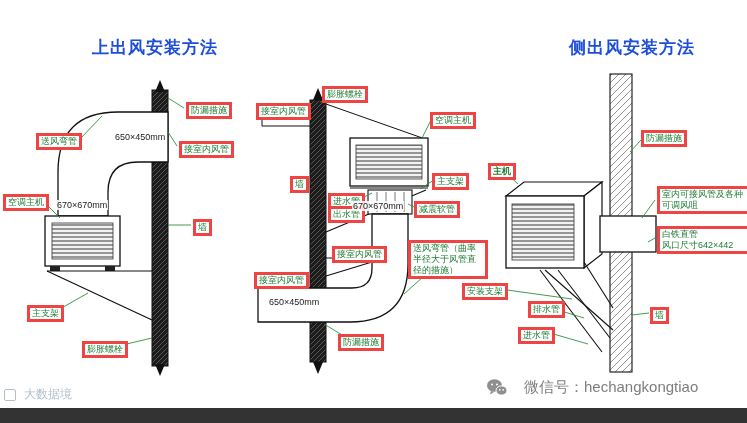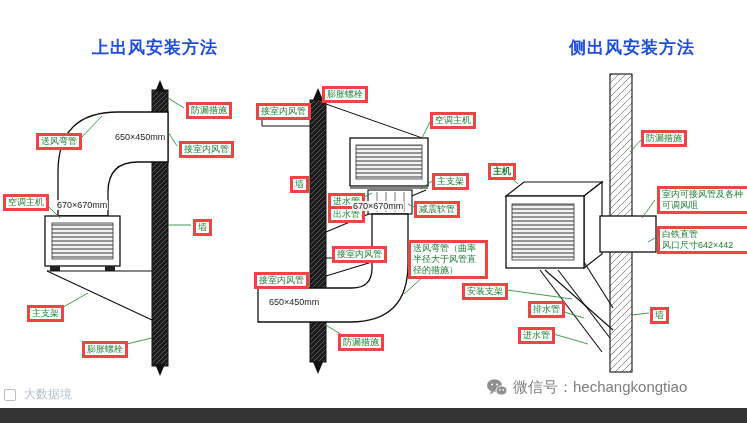--- a/index.html
+++ b/index.html
@@ -21,21 +21,21 @@
   .plain{
     position:absolute;z-index:5;font-size:9px;line-height:10px;color:#222;
     background:rgba(255,255,255,.85);white-space:nowrap;padding:0 1px;
   }
   #watermark{
     position:absolute;left:4px;top:386px;z-index:6;display:flex;align-items:center;gap:8px;
     color:#b4bfc9;font-size:12px;
   }
   #watermark .wm-logo{display:inline-block;width:10px;height:10px;border:1.5px solid #b4bfc9;border-radius:2px;}
   #wechat{
-    position:absolute;left:486px;top:378px;z-index:6;display:flex;align-items:center;gap:5px;
+    position:absolute;left:486px;top:378px;z-index:6;display:flex;align-items:center;gap:16px;
     color:#7e7e7e;font-size:15px;
   }
   #bottom-bar{position:absolute;left:0;top:408px;width:747px;height:15px;background:#333;z-index:6;}
 </style>
 </head>
 <body>
 
 <div id="stage">
 
   <svg id="art" width="747" height="423">

